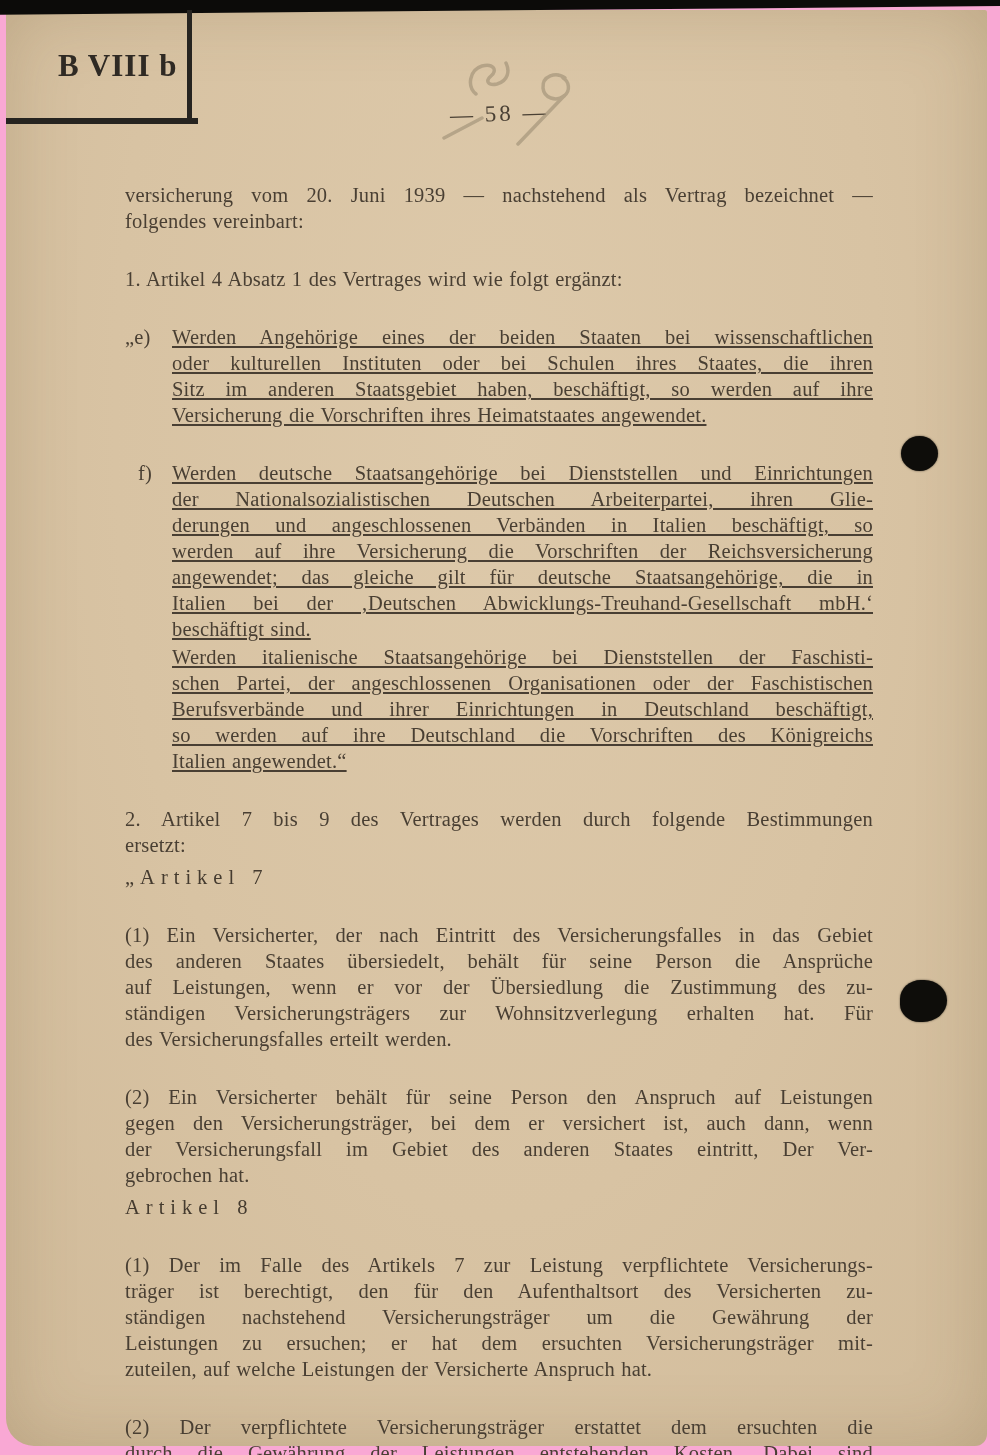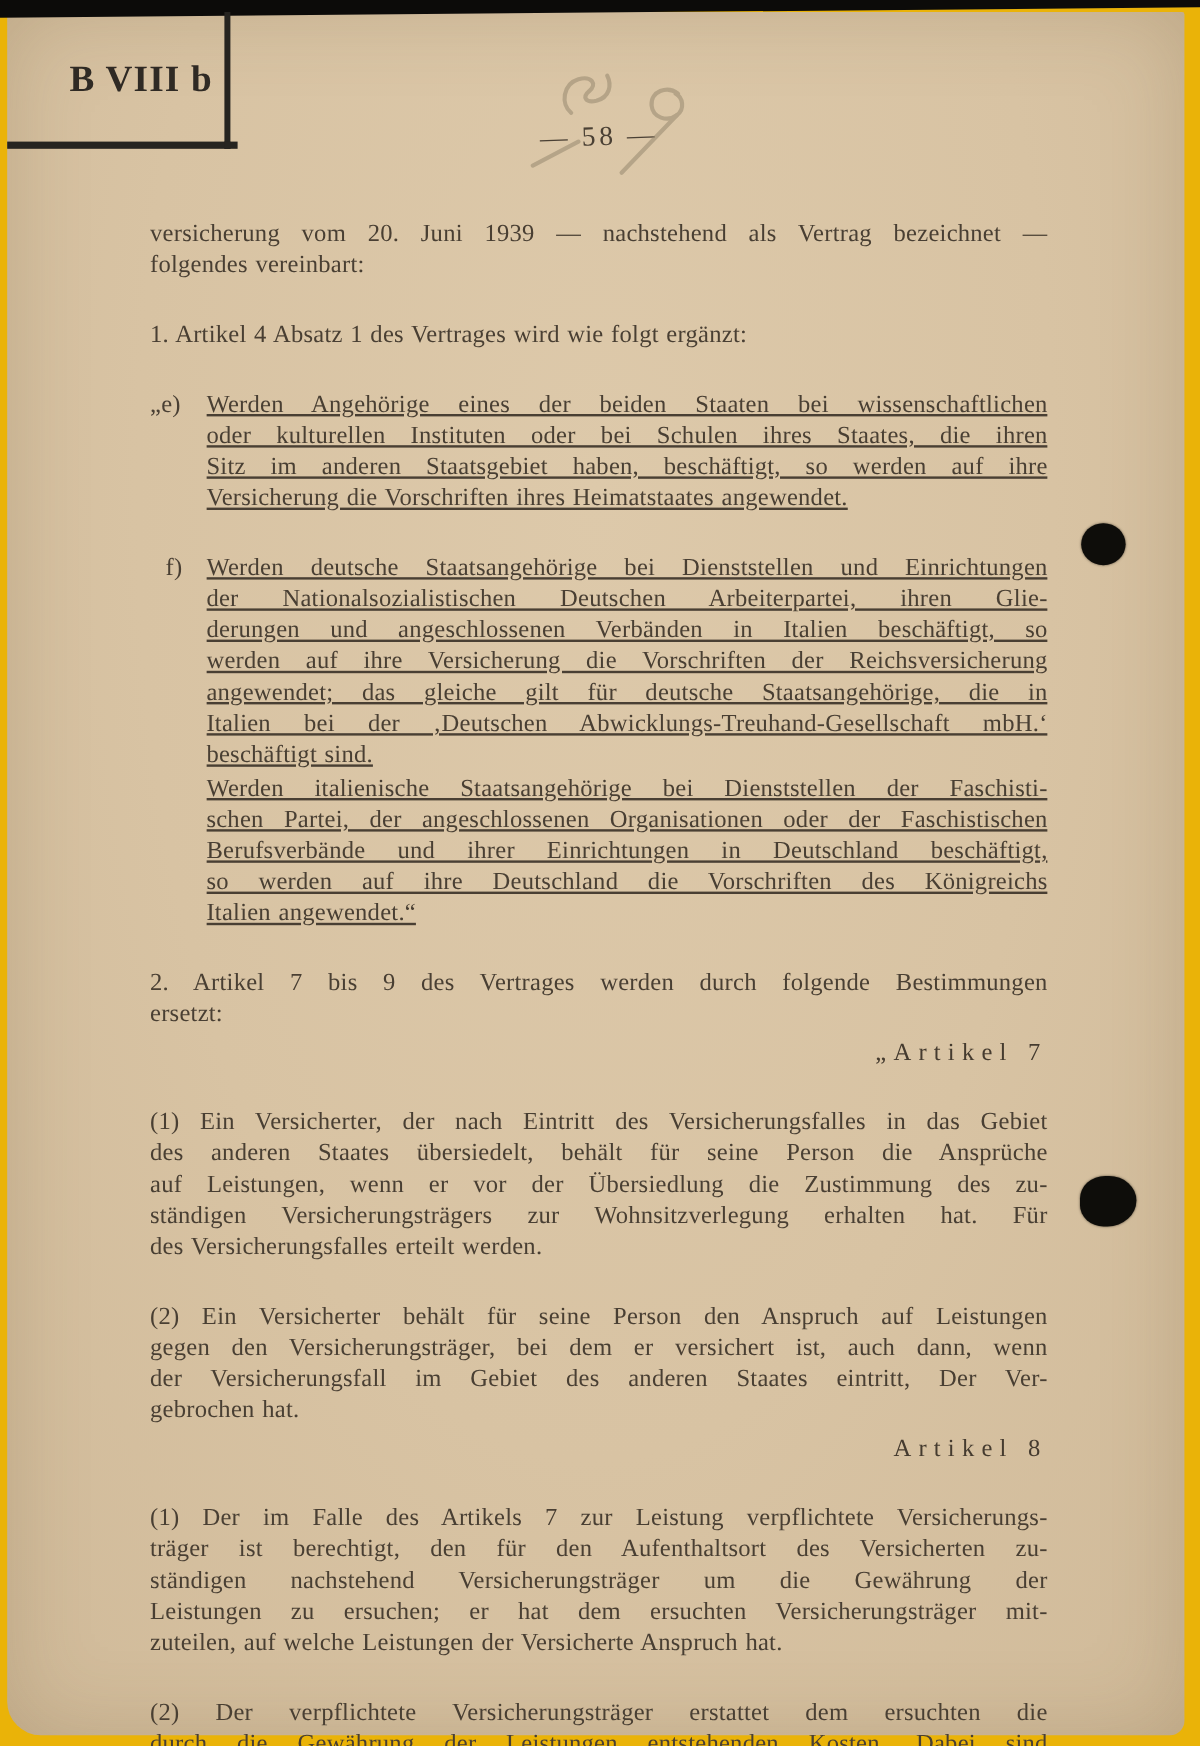--- a/index.html
+++ b/index.html
@@ -1,18 +1,18 @@
 <!DOCTYPE html>
 <html><head>
 <meta charset="utf-8">
 <style>
   html,body{margin:0;padding:0;background:#000;}
   .stage{
     position:relative;width:1000px;height:1455px;overflow:hidden;
-    background:#eab308;
+    background:#f9a8d4;
     font-family:"Liberation Serif","DejaVu Serif",serif;
   }
   
   .paper{
     position:absolute;left:6px;top:10px;right:13px;bottom:9px;
     background:radial-gradient(ellipse at 50% 28%, #ddc9aa 0%, #d8c3a3 55%, #d0ba99 100%);
     border-radius:2px 2px 12px 28px;
     box-shadow:inset 0 0 70px rgba(110,86,52,0.22);
   }
   
@@ -40,21 +40,21 @@
   .handwriting{position:absolute;left:430px;top:38px;pointer-events:none;}
   
   .text-col{
     position:absolute;left:125px;top:150px;width:748px;
     font-size:20.5px;line-height:26px;color:#493f33;
     letter-spacing:0.2px;word-spacing:1px;
   }
   .block{margin-bottom:6px;margin-top:32px;}
   .block.cont{margin-top:-4px;}
   .block.heading{
-    text-align:right;letter-spacing:6px;margin:2px 0 6px 0;height:26px;color:#453b2f;
+    text-align:left;letter-spacing:6px;margin:2px 0 6px 0;height:26px;color:#453b2f;
   }
   .item{position:relative;}
   .item .marker{position:absolute;top:0;}
   .lines.ind{margin-left:47px;text-decoration:underline;}
   .tl{height:26px;overflow:hidden;}
   .tl.j{text-align:justify;}
   .tl.j::after{content:'';display:inline-block;width:100%;height:0;}
   
   .punch{position:absolute;background:#0e0d0a;border-radius:50%;box-shadow:0 0 2px rgba(20,15,8,0.7);}
   .punch1{left:901px;top:436px;width:37px;height:35px;}

